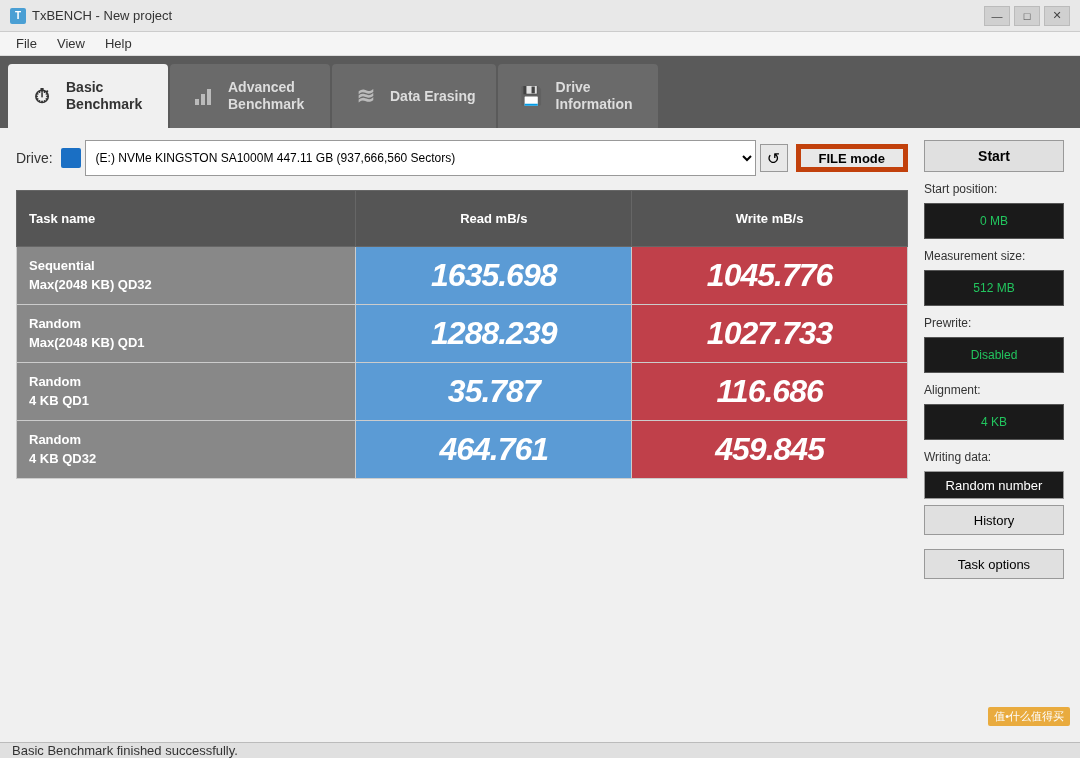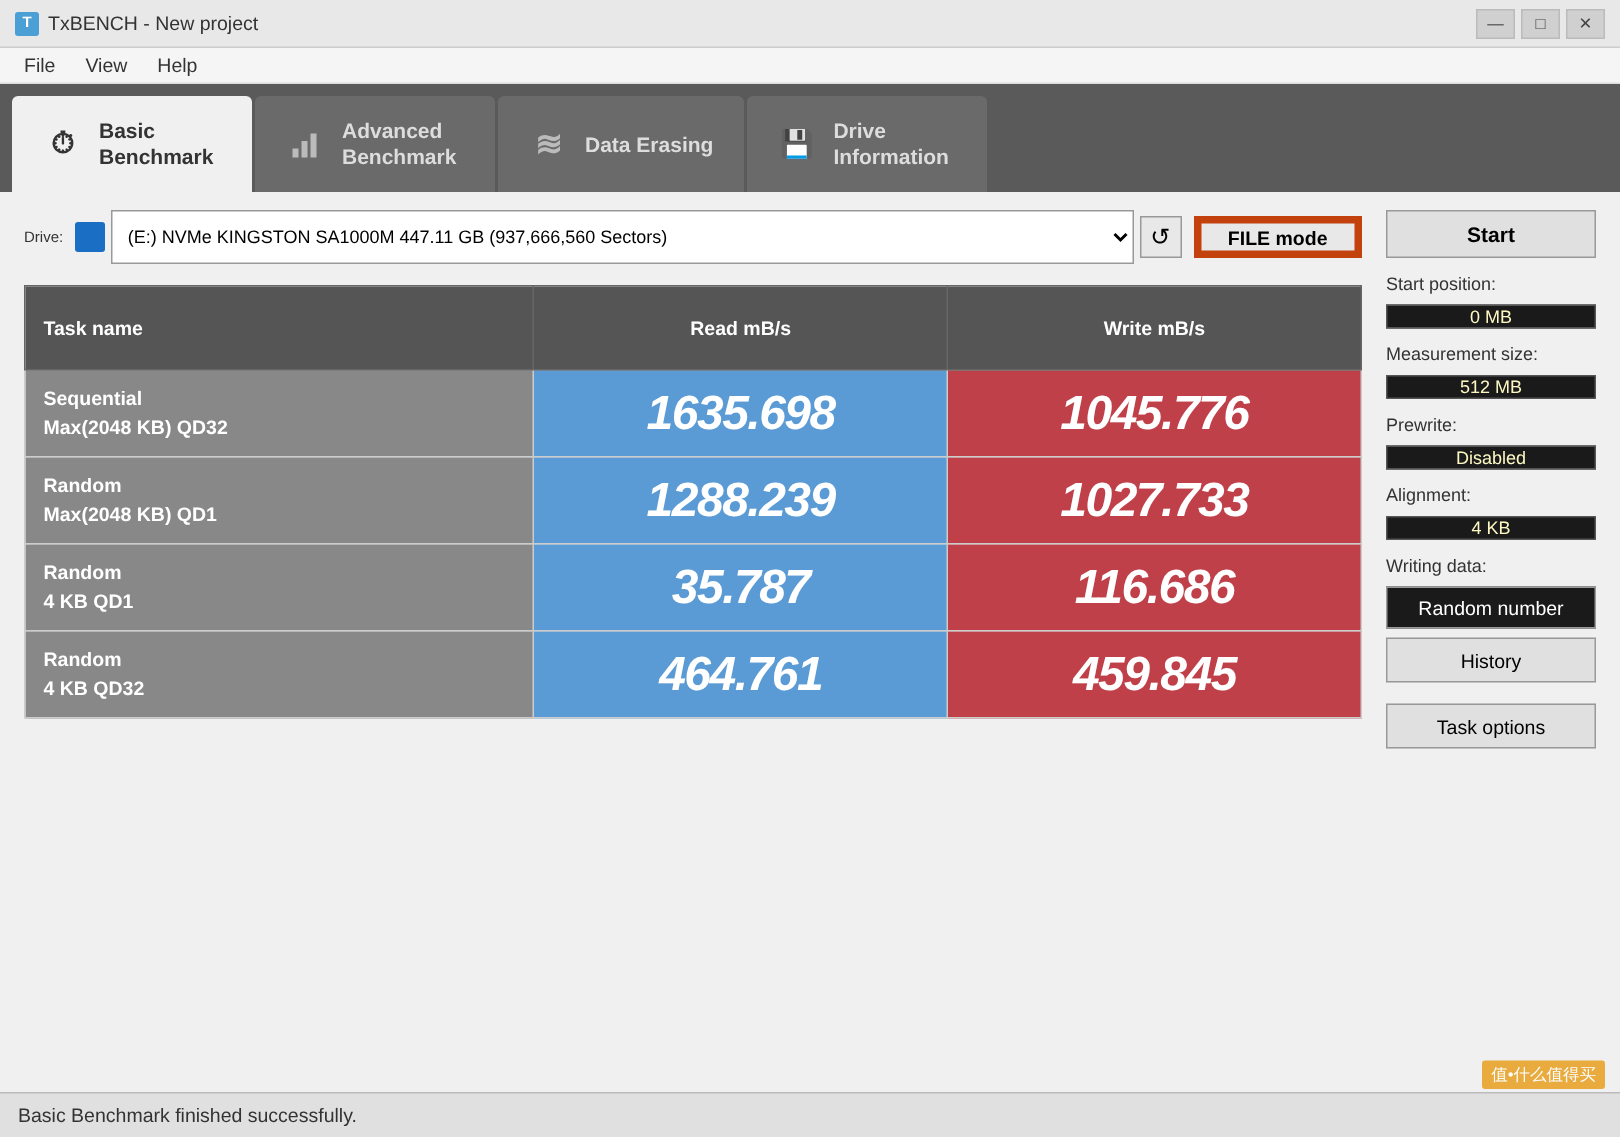--- a/index.html
+++ b/index.html
@@ -99,21 +99,21 @@
     
     .left-content { flex: 1; }
 
     
     .drive-row {
       display: flex;
       align-items: center;
       gap: 8px;
       margin-bottom: 14px;
     }
-    .drive-label { font-size: 10px; font-weight: 500; color: #333; }
+    .drive-label { font-size: 14px; font-weight: 500; color: #333; }
     .drive-select {
       flex: 1;
       height: 36px;
       border: 1px solid #999;
       background: white;
       padding: 0 6px;
       font-size: 12px;
       cursor: pointer;
     }
     .drive-refresh {
@@ -208,37 +208,37 @@
       height: 32px;
     }
     .rp-label {
       font-size: 12px;
       color: #333;
       margin-top: 4px;
       margin-bottom: 1px;
     }
     .rp-value {
       width: 100%;
-      height: 16px;
+      height: 36px;
       background: #1a1a1a;
-      color: #fef9c3;
+      color: #22c55e;
       font-size: 12px;
       display: flex;
       align-items: center;
       justify-content: center;
       border: 1px solid #555;
     }
 
     
     .status-bar {
       position: absolute;
       bottom: 0;
       left: 0;
       right: 0;
-      height: 30px;
+      height: 16px;
       background: #e0e0e0;
       border-top: 1px solid #bbb;
       display: flex;
       align-items: center;
       padding: 0 12px;
       font-size: 13px;
       color: #333;
     }
 
     

